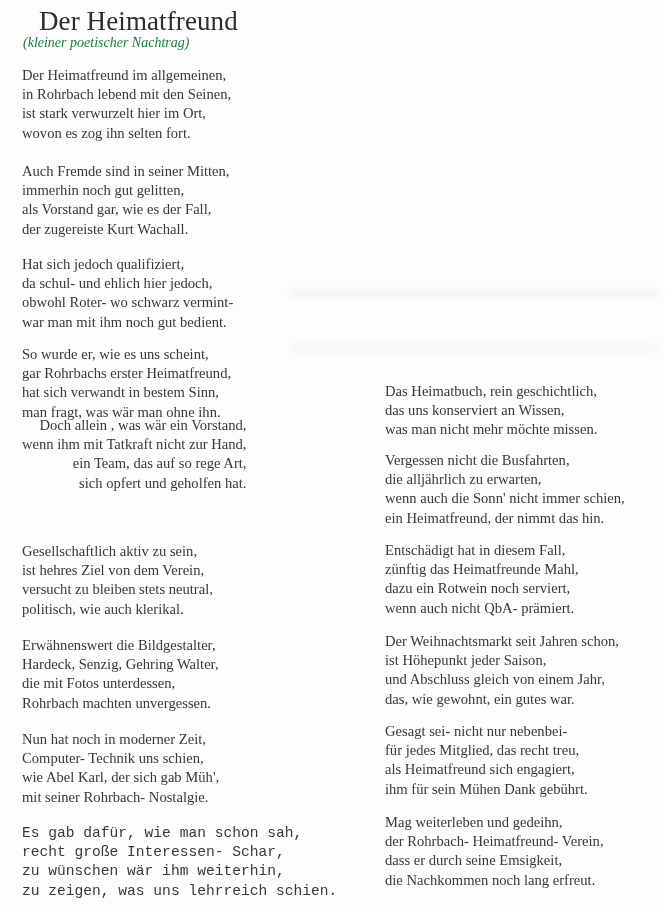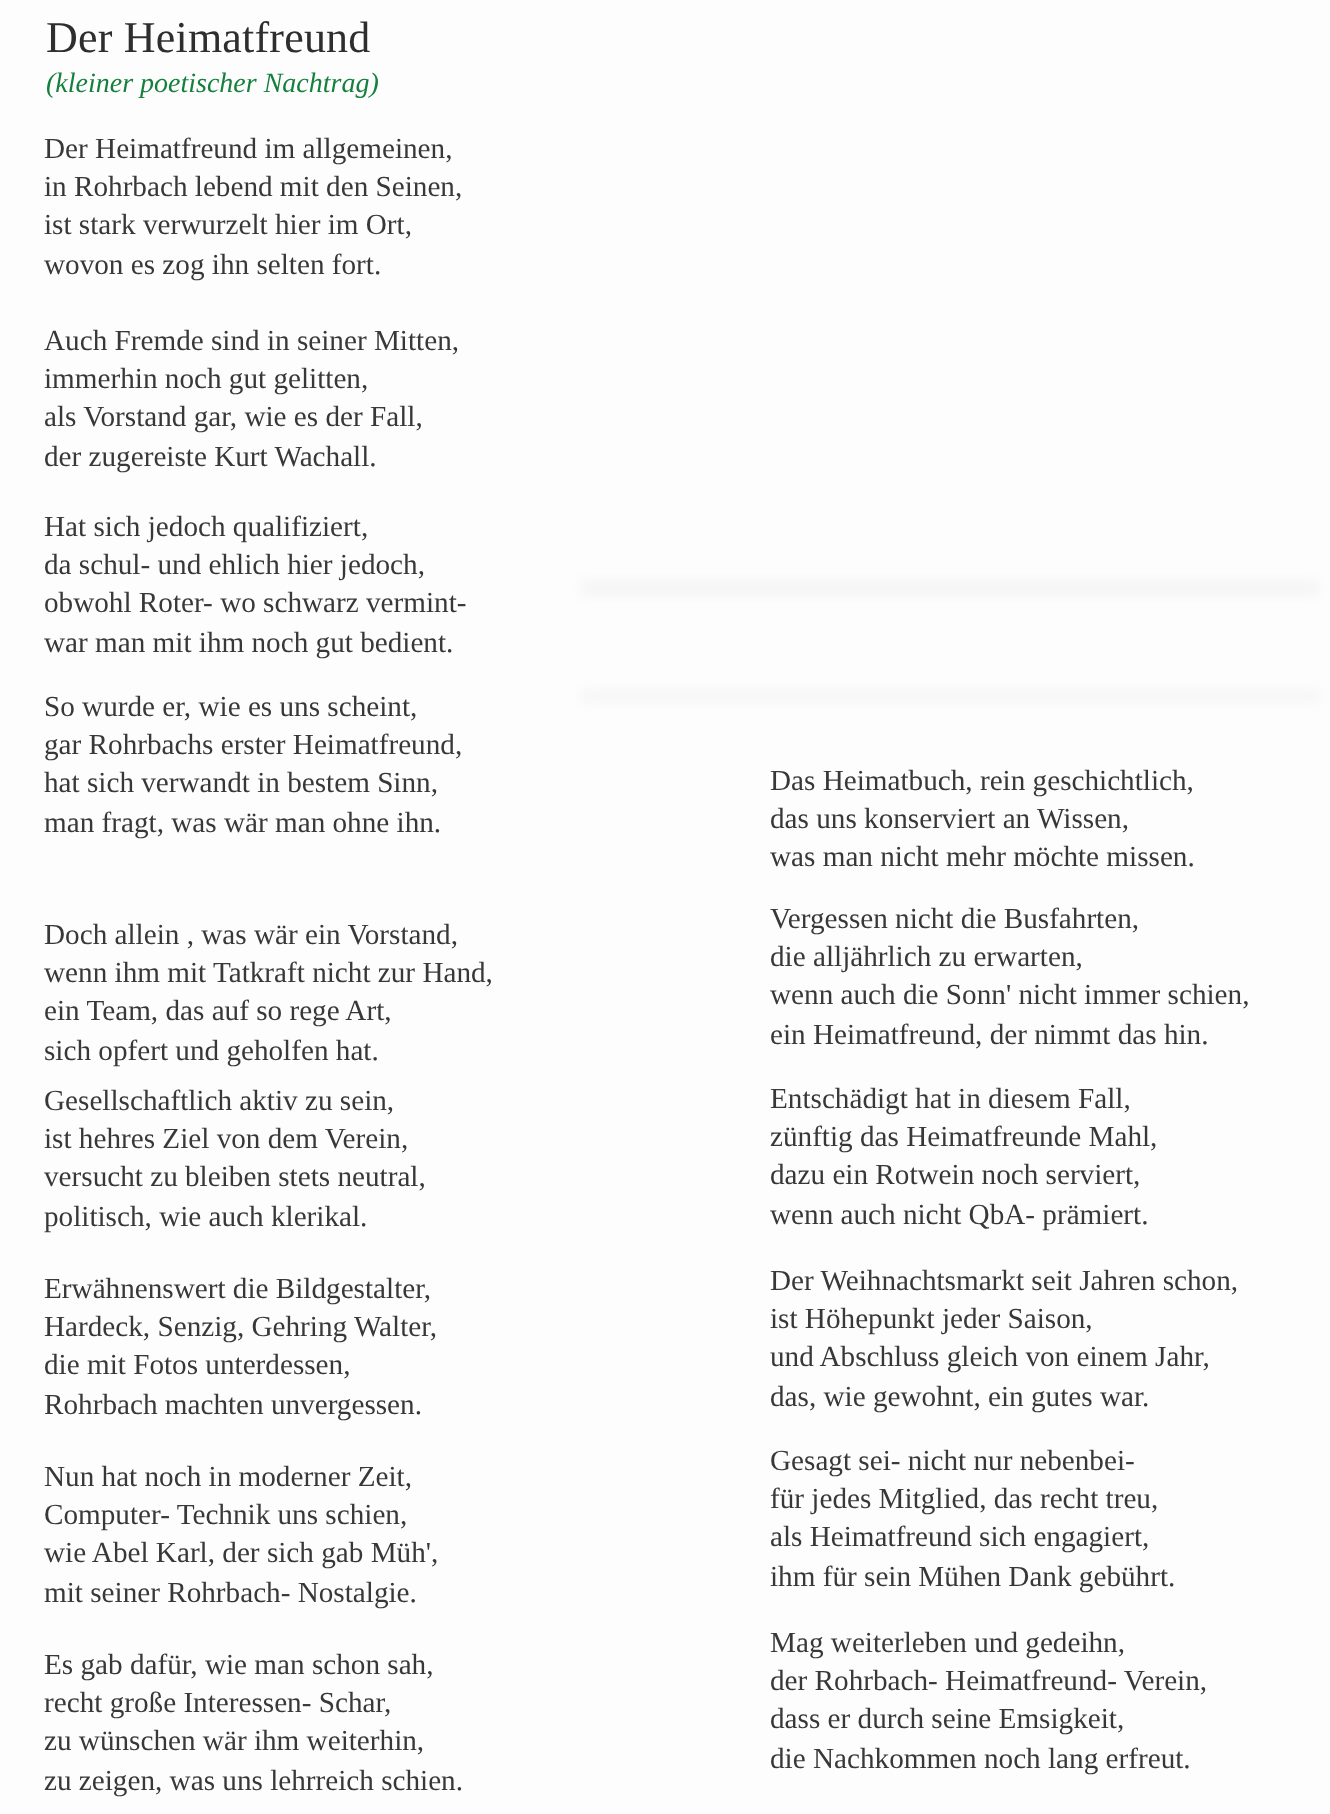--- a/index.html
+++ b/index.html
@@ -4,22 +4,22 @@
 <style>
   html, body { margin: 0; padding: 0; }
   body {
     width: 665px; height: 907px; overflow: hidden;
     background: #fdfdfd;
     font-family: "Liberation Serif", "DejaVu Serif", serif;
     color: #3a3a3a;
     position: relative;
   }
   .title {
-    position: absolute; left: 23px; top: 6px;
-    font-size: 22px; color: #2e2e2e; white-space: nowrap;
+    position: absolute; left: 39px; top: 6px;
+    font-size: 27px; color: #2e2e2e; white-space: nowrap;
     letter-spacing: 0.1px;
   }
   .subtitle {
     position: absolute; left: 23px; top: 35px;
     font-size: 14px; color: #15803d; white-space: nowrap; font-style: italic;
   }
   .col { position: absolute; }
   .col-left { left: 22px; }
   .col-right { left: 385px; }
   .stanza { position: absolute; white-space: nowrap; }
@@ -58,21 +58,21 @@
     <span class="line">da schul- und ehlich hier jedoch,</span>
     <span class="line">obwohl Roter- wo schwarz vermint-</span>
     <span class="line">war man mit ihm noch gut bedient.</span>
   </div>
   <div class="stanza" style="top:345px;">
     <span class="line">So wurde er, wie es uns scheint,</span>
     <span class="line">gar Rohrbachs erster Heimatfreund,</span>
     <span class="line">hat sich verwandt in bestem Sinn,</span>
     <span class="line">man fragt, was wär man ohne ihn.</span>
   </div>
-  <div class="stanza" style="top:459px;">
+  <div class="stanza" style="top:416px;text-align:right;">
     <span class="line">Doch allein , was wär ein Vorstand,</span>
     <span class="line">wenn ihm mit Tatkraft nicht zur Hand,</span>
     <span class="line">ein Team, das auf so rege Art,</span>
     <span class="line">sich opfert und geholfen hat.</span>
   </div>
   <div class="stanza" style="top:542px;">
     <span class="line">Gesellschaftlich aktiv zu sein,</span>
     <span class="line">ist hehres Ziel von dem Verein,</span>
     <span class="line">versucht zu bleiben stets neutral,</span>
     <span class="line">politisch, wie auch klerikal.</span>
@@ -82,21 +82,21 @@
     <span class="line">Hardeck, Senzig, Gehring Walter,</span>
     <span class="line">die mit Fotos unterdessen,</span>
     <span class="line">Rohrbach machten unvergessen.</span>
   </div>
   <div class="stanza" style="top:730px;">
     <span class="line">Nun hat noch in moderner Zeit,</span>
     <span class="line">Computer- Technik uns schien,</span>
     <span class="line">wie Abel Karl, der sich gab Müh',</span>
     <span class="line">mit seiner Rohrbach- Nostalgie.</span>
   </div>
-  <div class="stanza" style="top:824px;">
+  <div class="stanza" style="top:824px;font-family:Liberation Mono, monospace;">
     <span class="line">Es gab dafür, wie man schon sah,</span>
     <span class="line">recht große Interessen- Schar,</span>
     <span class="line">zu wünschen wär ihm weiterhin,</span>
     <span class="line">zu zeigen, was uns lehrreich schien.</span>
   </div>
 </div>
 
 <div class="col col-right">
   <div class="stanza" style="top:358px;margin-top:24px;">
     <span class="line">Das Heimatbuch, rein geschichtlich,</span>

